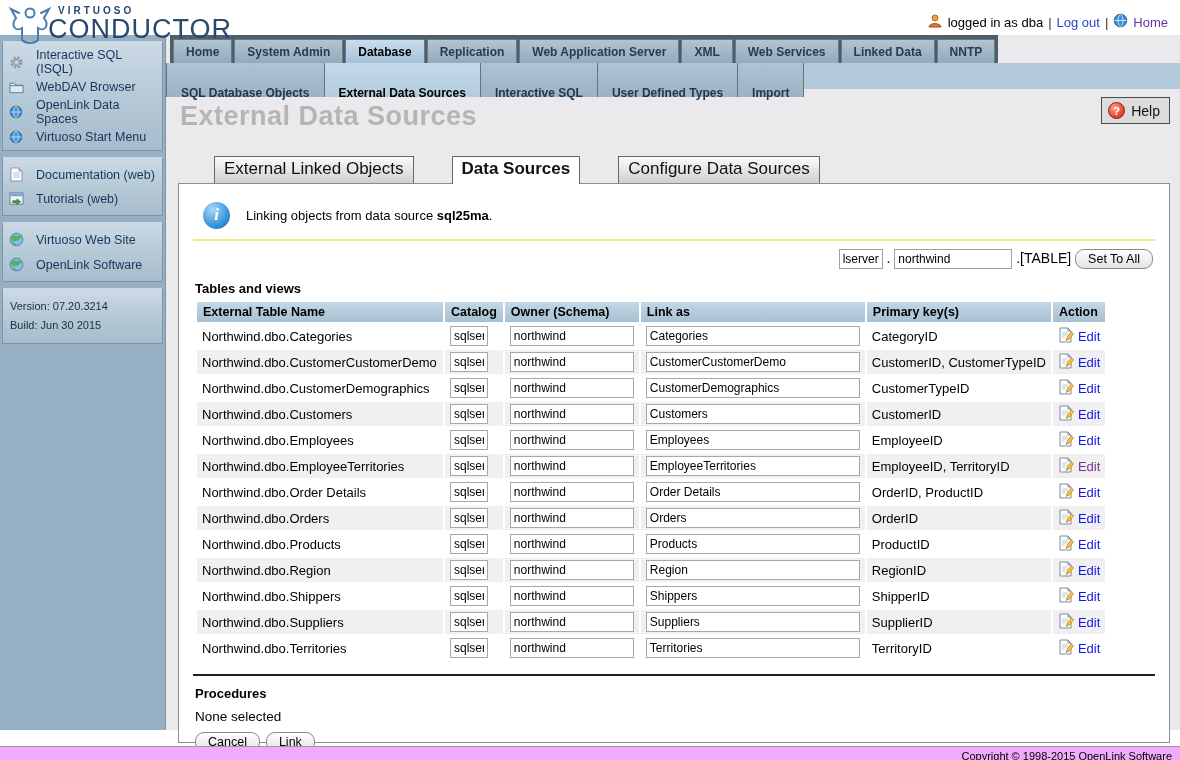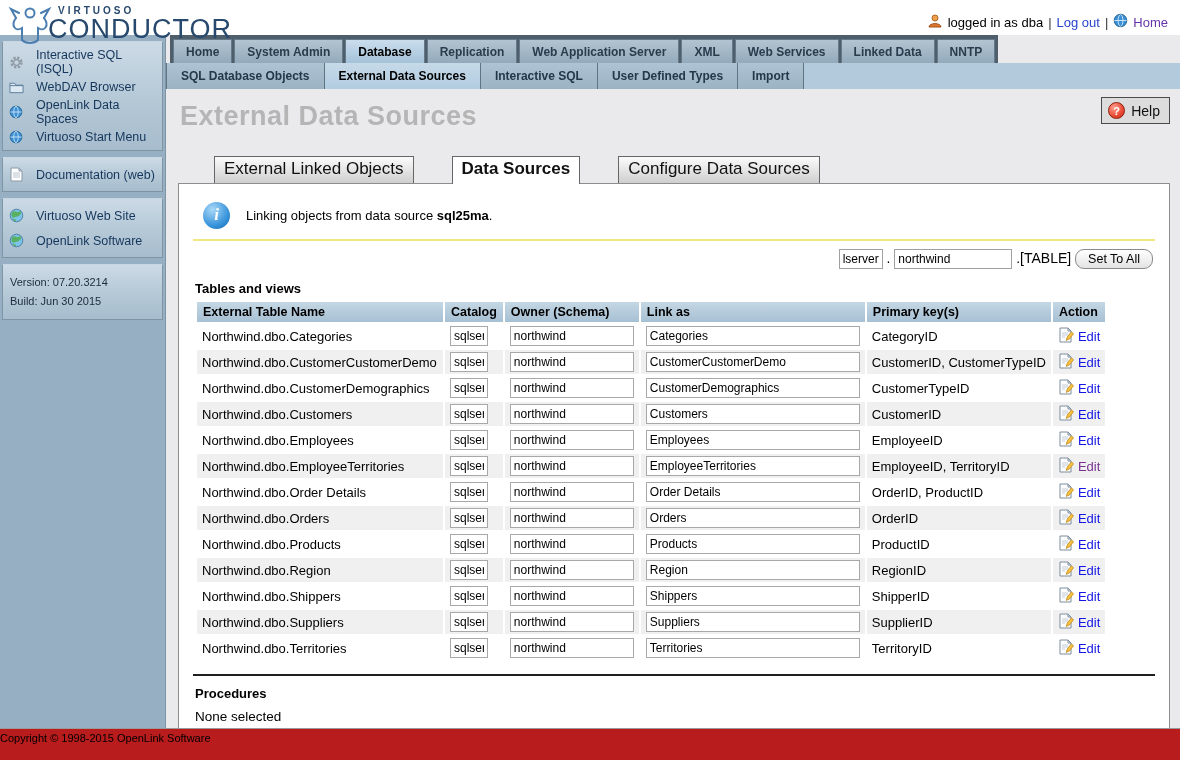--- a/index.html
+++ b/index.html
@@ -34,21 +34,21 @@
   .sb-version { font-size: 11px; color: #1c2c3a; padding: 4px 4px; line-height: 19px; }
   
   .main-col { flex: 1; background: #eaeaec; display: flex; flex-direction: column; }
   .mtab-row { height: 28px; background: #eaeaec; }
   .mtab-strip { display: inline-flex; align-items: flex-end; background: #4e5e6b; padding: 4px 2px 0 2px; height: 28px; margin-left: 4px; }
   .mtab { height: 24px; line-height: 24px; padding: 0 12px; margin: 0 1px; font-size: 12px; font-weight: bold;
     color: #283c4e; background: linear-gradient(180deg, #b3c4d1 0%, #93aabb 100%);
     border: 1px solid #64798a; border-bottom: none; cursor: pointer; white-space: nowrap; }
   .mtab.active { background: linear-gradient(180deg, #cadded 0%, #a4c2d9 100%); color: #000; }
   .stab-row { height: 26px; background: #b3cadc; display: flex; }
-  .stab { line-height: 26px; padding: 0 14px; font-size: 12px; font-weight: bold; color: #24384a;
+  .stab { line-height: 26px; padding: 17px 14px; font-size: 12px; font-weight: bold; color: #24384a;
     background: linear-gradient(180deg, #aec3d3 0%, #9cb3c4 100%); border-right: 1px solid #60748 2; border-right: 1px solid #607482; cursor: pointer; white-space: nowrap; text-align: right; }
   .stab:first-child { border-left: 1px solid #607482; }
   .stab.active { background: linear-gradient(180deg, #c6d9e8 0%, #b1cce0 100%); color: #000; }
   
   .content { flex: 1; padding: 6px 10px 0 12px; position: relative; }
   .page-title { font-size: 27px; font-weight: bold; color: #b5b5b6; margin: 6px 0 0 2px; letter-spacing: 0.5px; }
   .help-btn { position: absolute; right: 10px; top: 8px; display: flex; align-items: center; gap: 6px;
     background: #dcdcdc; border: 1px solid #4a4a4a; padding: 4px 9px 4px 6px; font-size: 14px; color: #111; cursor: pointer; }
   .help-ic { width: 17px; height: 17px; border-radius: 50%; background: radial-gradient(circle at 35% 30%, #ff9d8e, #e84b35 60%, #c22815);
     color: #fff; font-weight: bold; font-size: 11px; line-height: 17px; text-align: center; border: 1px solid #8d1d0d; }
@@ -86,22 +86,22 @@
   .in-owner { width: 124px; }
   .in-link { width: 214px; }
   td.act-cell { }
   a.edit-link { color: #1414e6; text-decoration: none; margin-left: 4px; font-size: 13px; vertical-align: 2px; }
   a.edit-link.visited { color: #7a3191; }
   .dark-rule { border: none; border-top: 2px solid #1f1f1f; margin: 12px 0 10px 0; }
   .proc-heading { font-size: 13px; font-weight: bold; margin: 0 0 8px 2px; }
   .proc-empty { font-size: 13.5px; margin: 0 0 8px 2px; }
   .actions-row { display: flex; gap: 6px; margin-left: 2px; }
   
-  .footer { position: absolute; left: 0; bottom: 0; width: 1180px; height: 32px; background: #b91c1c;
-    border-top: 1px solid #9a9a9a; font-size: 11px; line-height: 18px; text-align: left; padding-right: 8px; color: #000; }
+  .footer { position: absolute; left: 0; bottom: 0; width: 1180px; height: 14px; background: #f0abfc;
+    border-top: 1px solid #9a9a9a; font-size: 11px; line-height: 18px; text-align: right; padding-right: 8px; color: #000; }
 </style>
 </head>
 <body>
 
 <div class="top-header">
   <div class="logo-wrap">
     <span class="logo-fig">
       <svg width="48" height="42" viewBox="0 0 48 42">
         <g fill="none" stroke="#4a7db0" stroke-width="2" stroke-linecap="round">
           <path d="M10 14 L5 5 L13 9"></path>
@@ -183,20 +183,30 @@
           <div class="sb-item">
             <span class="sb-ic">
               <svg width="13" height="15" viewBox="0 0 13 15">
                 <path d="M1 1h8l3 3v10H1z" fill="#fff" stroke="#8a98a8"></path>
                 <path d="M9 1l3 3H9z" fill="#dde6ee" stroke="#8a98a8"></path>
                 <path d="M3 6h7M3 8h7M3 10h7" stroke="#b8c4d0"></path>
               </svg>
             </span>
             <span class="sb-lbl">Documentation (web)</span>
           </div>
+          <div class="sb-item">
+            <span class="sb-ic">
+              <svg width="15" height="14" viewBox="0 0 16 15">
+                <rect x="1" y="1" width="14" height="12" fill="#eef3f8" stroke="#5b7c9a"></rect>
+                <rect x="1.5" y="1.5" width="13" height="3" fill="#7ea6c8"></rect>
+                <path d="M4 9.5h4.5V7.5l4 3-4 3v-2H4z" fill="#3faa3f" stroke="#1f7a1f" stroke-width="0.8"></path>
+              </svg>
+            </span>
+            <span class="sb-lbl">Tutorials (web)</span>
+          </div>
         </div>
         <div class="sb-panel spacey">
           <div class="sb-item">
             <span class="sb-ic">
               <svg width="15" height="15" viewBox="0 0 16 16">
                 <circle cx="8" cy="8" r="6.7" fill="#7ec3ea" stroke="#4a7f9e"></circle>
                 <path d="M3 5c2-2 4-2 5-1s3 0 4-1l1 3c-2 1-2 3-4 3s-4 2-5 1-2-3-1-5z" fill="#58b060"></path>
                 <path d="M4 11c1 1 3 1 4 2l-2 1c-1-1-2-2-2-3z" fill="#58b060"></path>
               </svg>
             </span>

